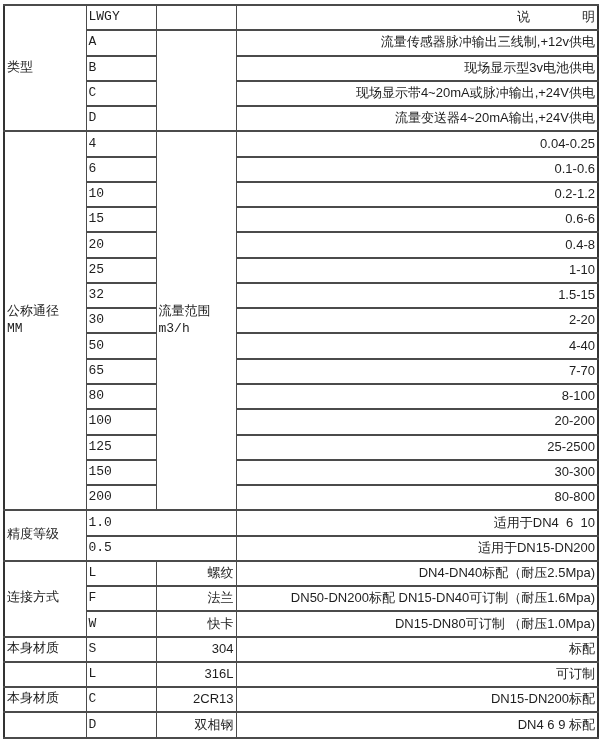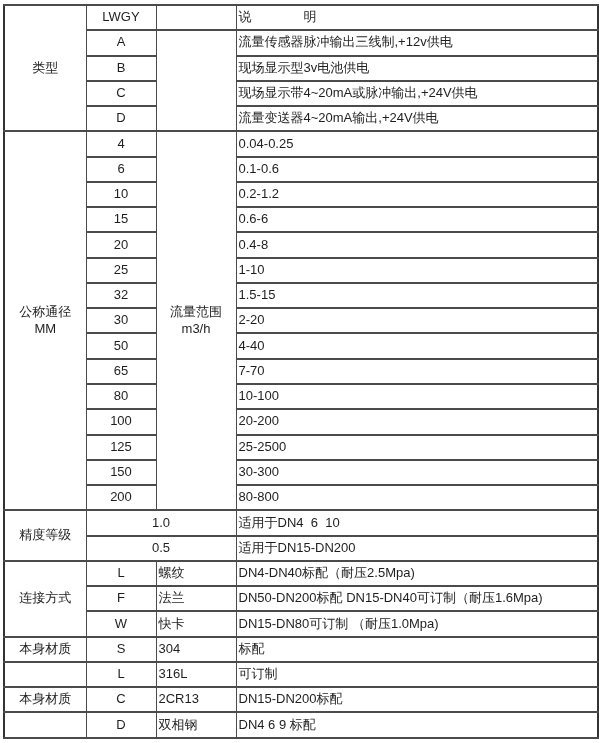--- a/index.html
+++ b/index.html
@@ -14,22 +14,22 @@
     color:#1e1e1e;
   }
   table.spec td{
     border:solid #4b4b4b;
     border-width:2px 1px;
     padding:1px 2px;
     vertical-align:middle;
     white-space:pre-wrap;
     overflow:hidden;
   }
-  td.c{text-align:center;}
-  td.l{text-align:left;padding-left:4px;}
+  td.c{text-align:left;font-family:Liberation Mono, monospace;}
+  td.l{text-align:right;padding-left:4px;}
 </style>
 </head>
 <body>
 
 <div class="table-wrap">
   <table class="spec">
     <colgroup>
       <col style="width:82px">
       <col style="width:70px">
       <col style="width:80px">
@@ -98,21 +98,21 @@
         <tr>
           <td class="c">50</td>
           <td class="l">4-40</td>
         </tr>
         <tr>
           <td class="c">65</td>
           <td class="l">7-70</td>
         </tr>
         <tr>
           <td class="c">80</td>
-          <td class="l">10-100</td>
+          <td class="l">8-100</td>
         </tr>
         <tr>
           <td class="c">100</td>
           <td class="l">20-200</td>
         </tr>
         <tr>
           <td class="c">125</td>
           <td class="l">25-2500</td>
         </tr>
         <tr>

